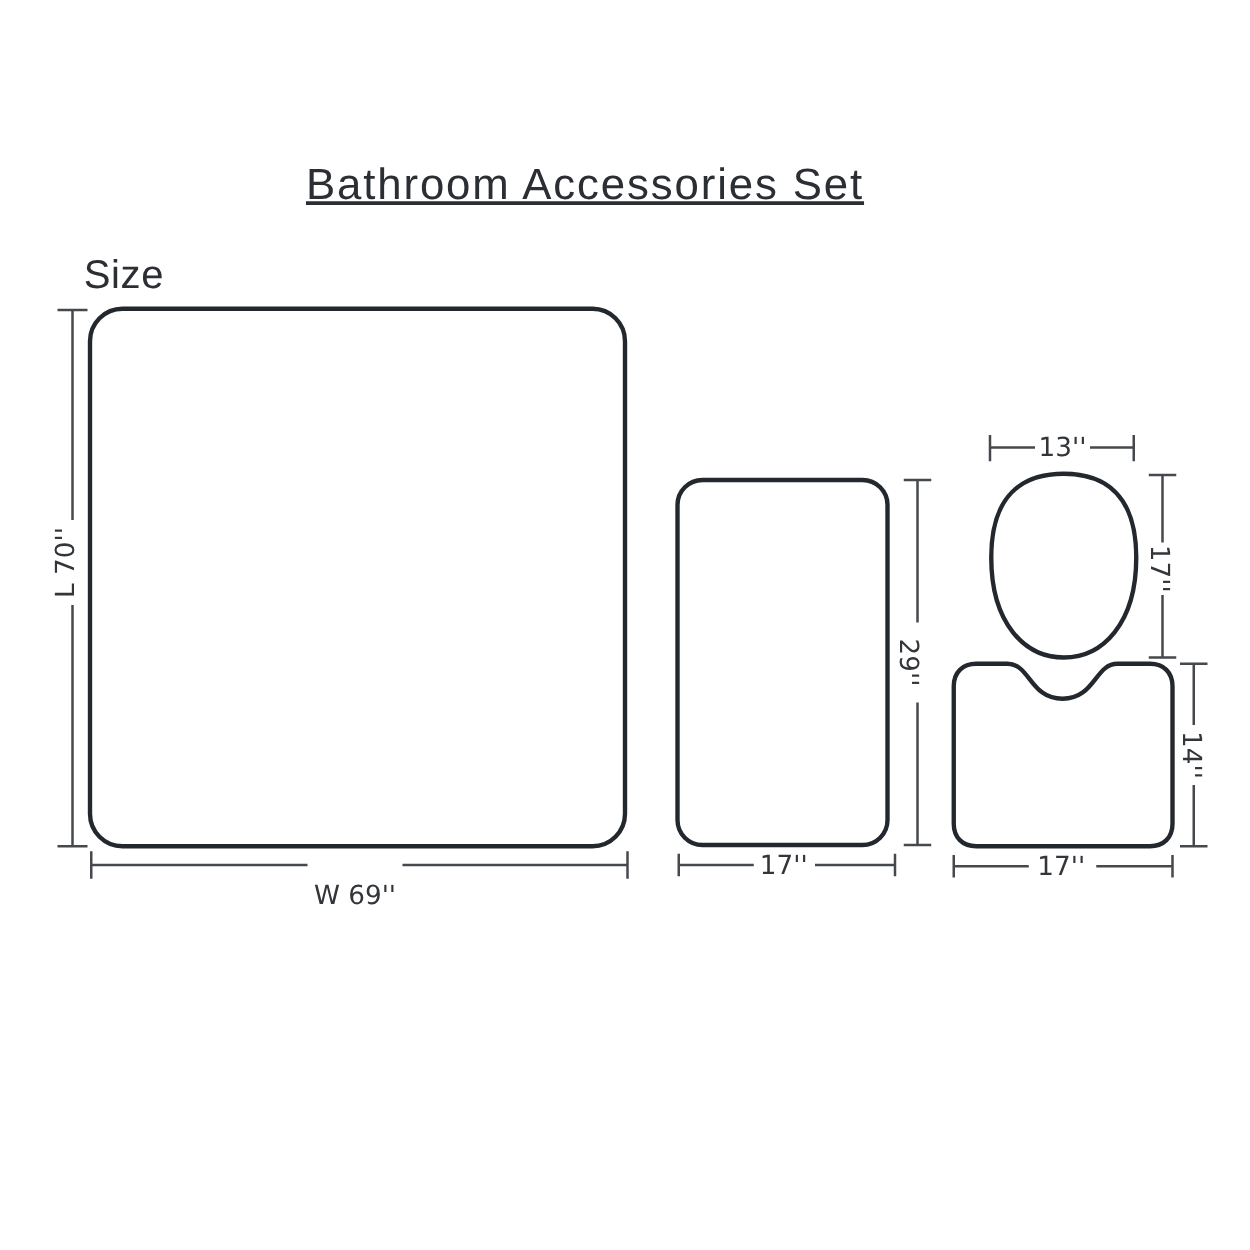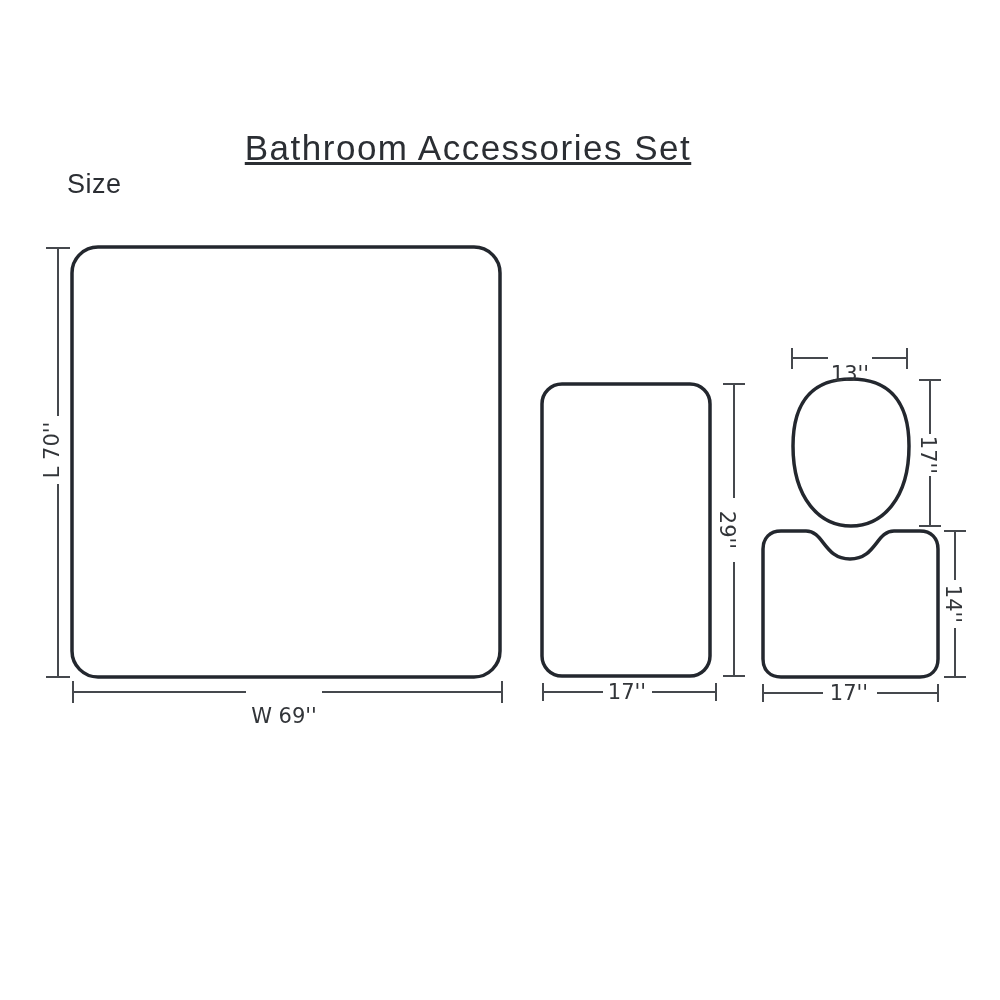--- a/index.html
+++ b/index.html
@@ -16,22 +16,22 @@
   .page-title{
     position:absolute;left:0;top:128px;width:936px;
     text-align:center;
     font-size:35px;letter-spacing:1.5px;
     color:var(--title-text);
     font-family:"Liberation Sans",sans-serif;
     white-space:nowrap;
     text-decoration:underline;
   }
   .size-heading{
-    position:absolute;left:67px;top:169px;
-    font-size:27px;letter-spacing:0.5px;
+    position:absolute;left:67px;top:201px;
+    font-size:32px;letter-spacing:0.5px;
     color:var(--title-text);
   }
 
   svg.diagram{position:absolute;left:0;top:0;}
   .shape{fill:none;stroke:var(--shape-stroke);stroke-width:3.5;}
   .dim{fill:none;stroke:var(--dimension-stroke);stroke-width:2;}
 
   .dim-label{
     position:absolute;
     font-family:"DejaVu Sans","Liberation Sans",sans-serif;
@@ -77,19 +77,19 @@
 </svg>
 
 <div class="dim-label rot-ccw" style="left:52px;top:450px;">L 70''</div>
 
 <div class="dim-label" style="left:284px;top:716px;">W 69''</div>
 
 <div class="dim-label rot-cw" style="left:727px;top:530px;">29''</div>
 
 <div class="dim-label" style="left:627px;top:692px;">17''</div>
 
-<div class="dim-label" style="left:850px;top:358px;margin-top:16px;">13''</div>
+<div class="dim-label" style="left:850px;top:358px;">13''</div>
 
 <div class="dim-label rot-cw" style="left:928px;top:455px;">17''</div>
 
 <div class="dim-label rot-cw" style="left:953px;top:604px;">14''</div>
 
 <div class="dim-label" style="left:849px;top:693px;">17''</div>
 
 </body></html>

